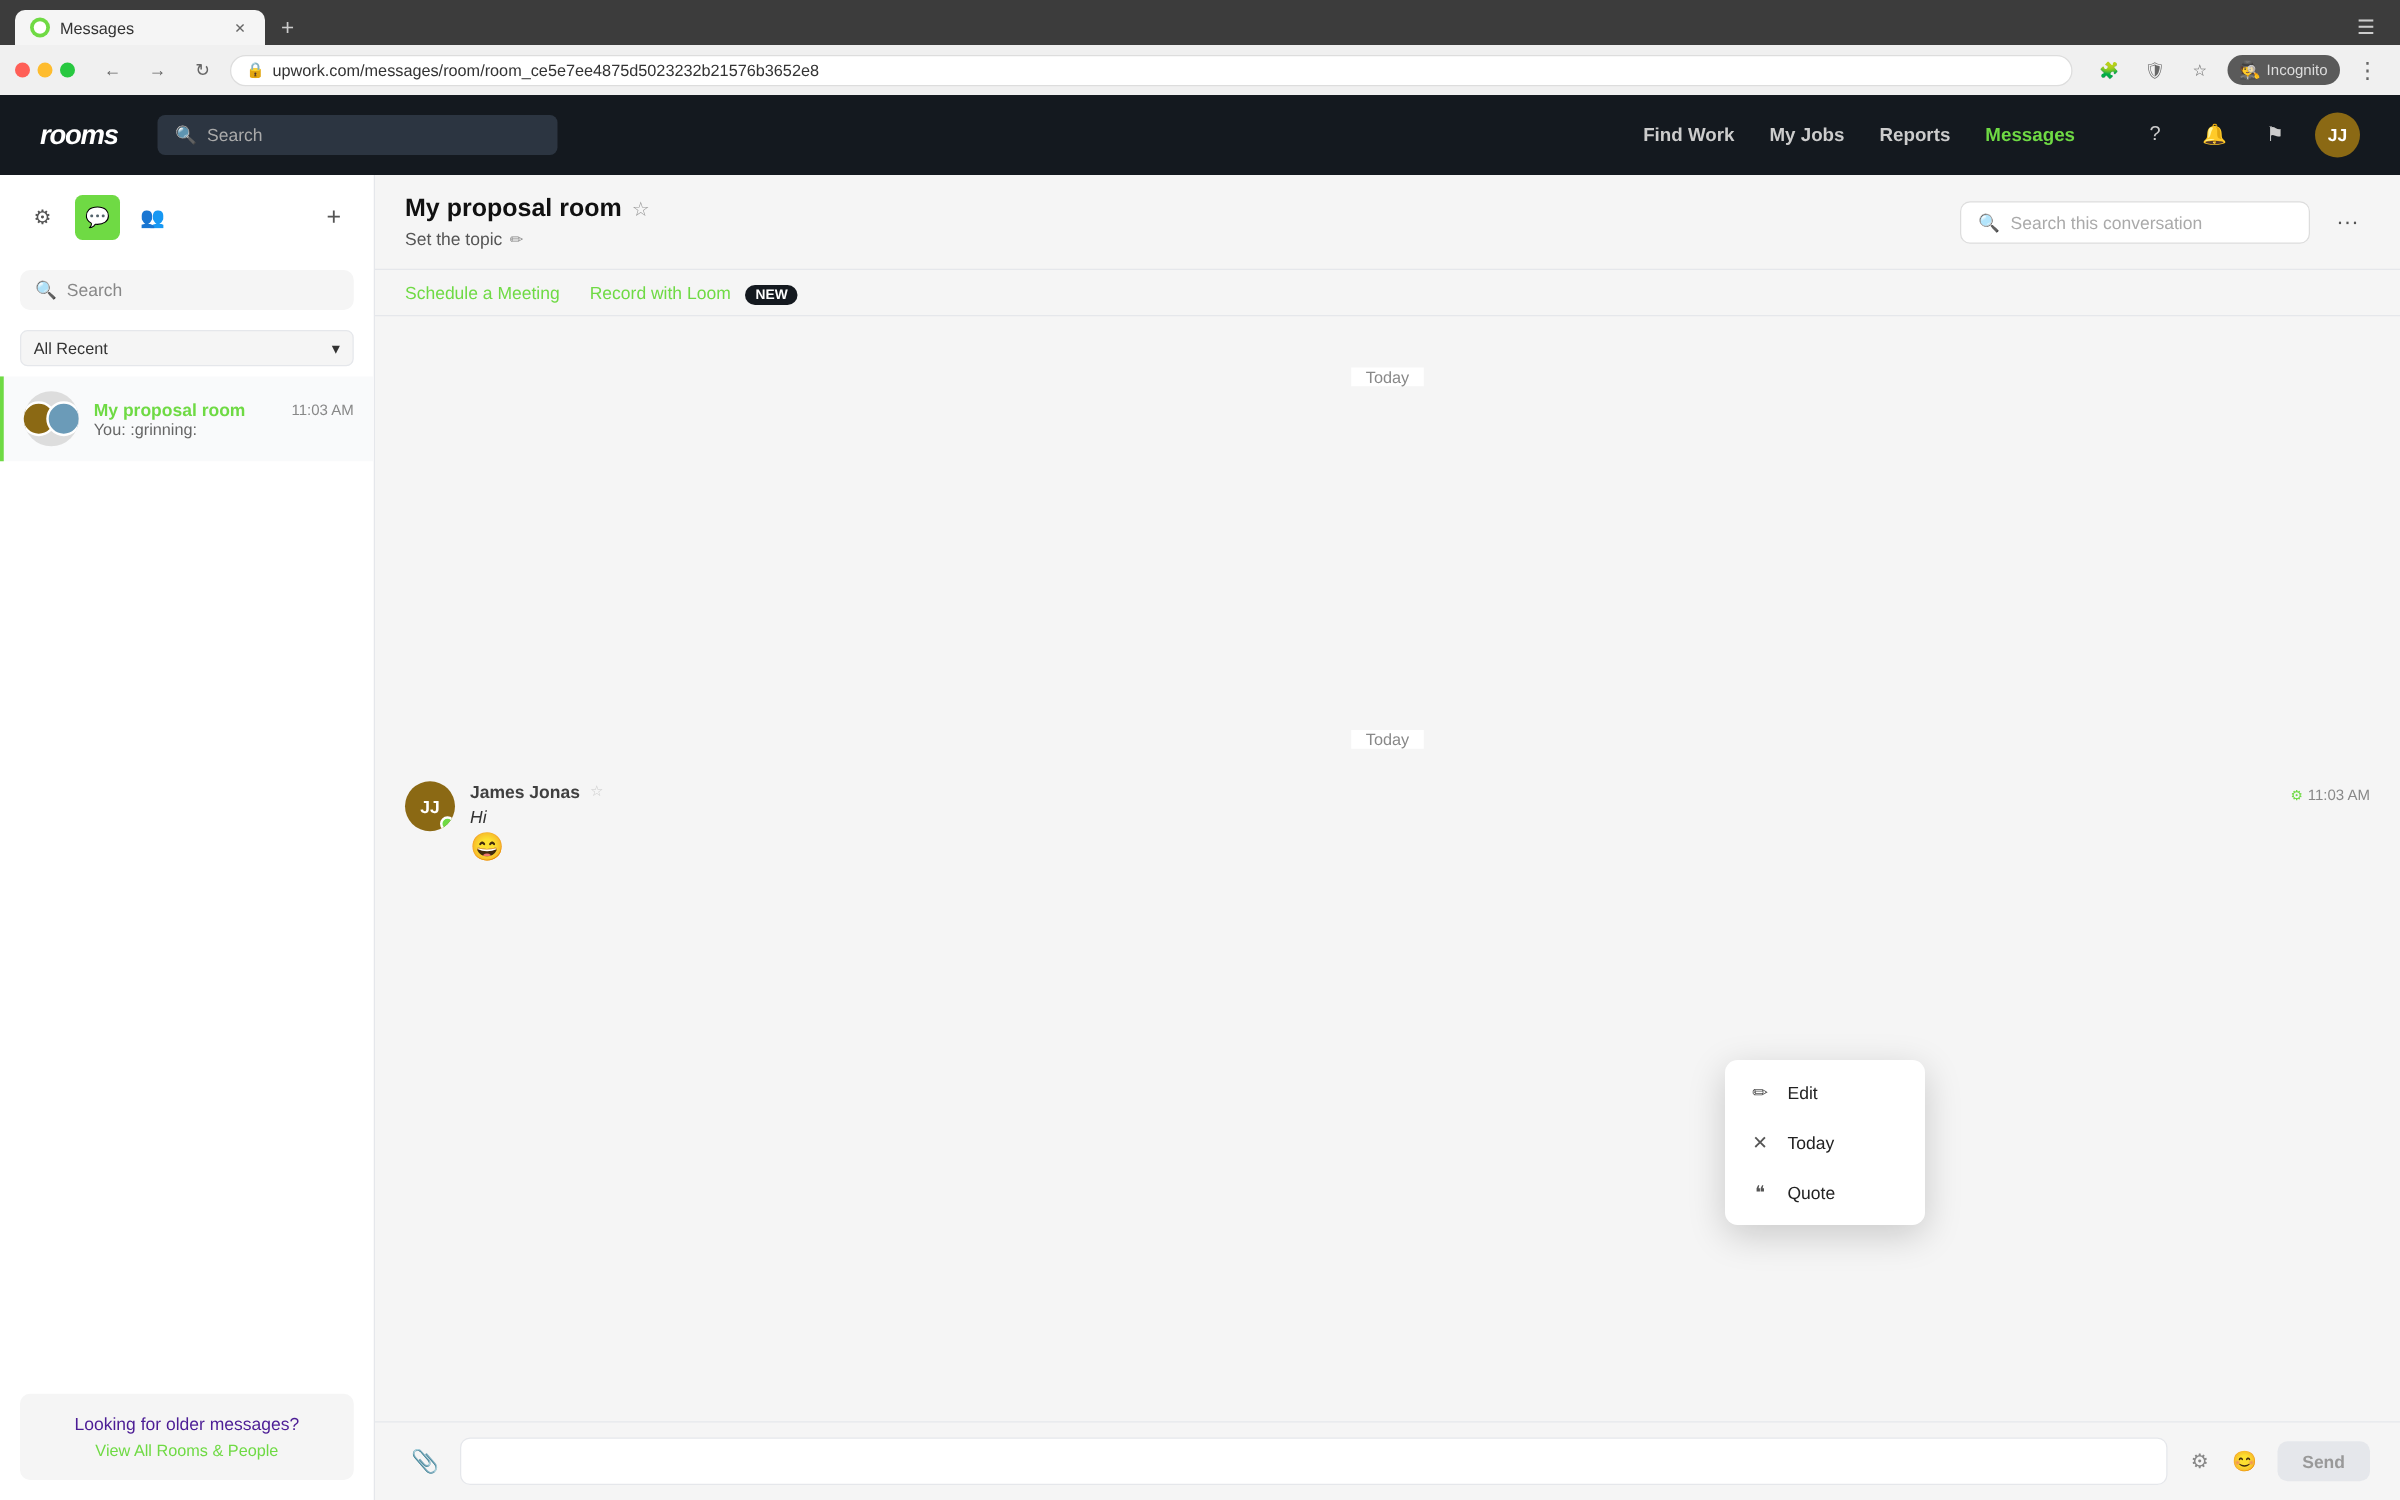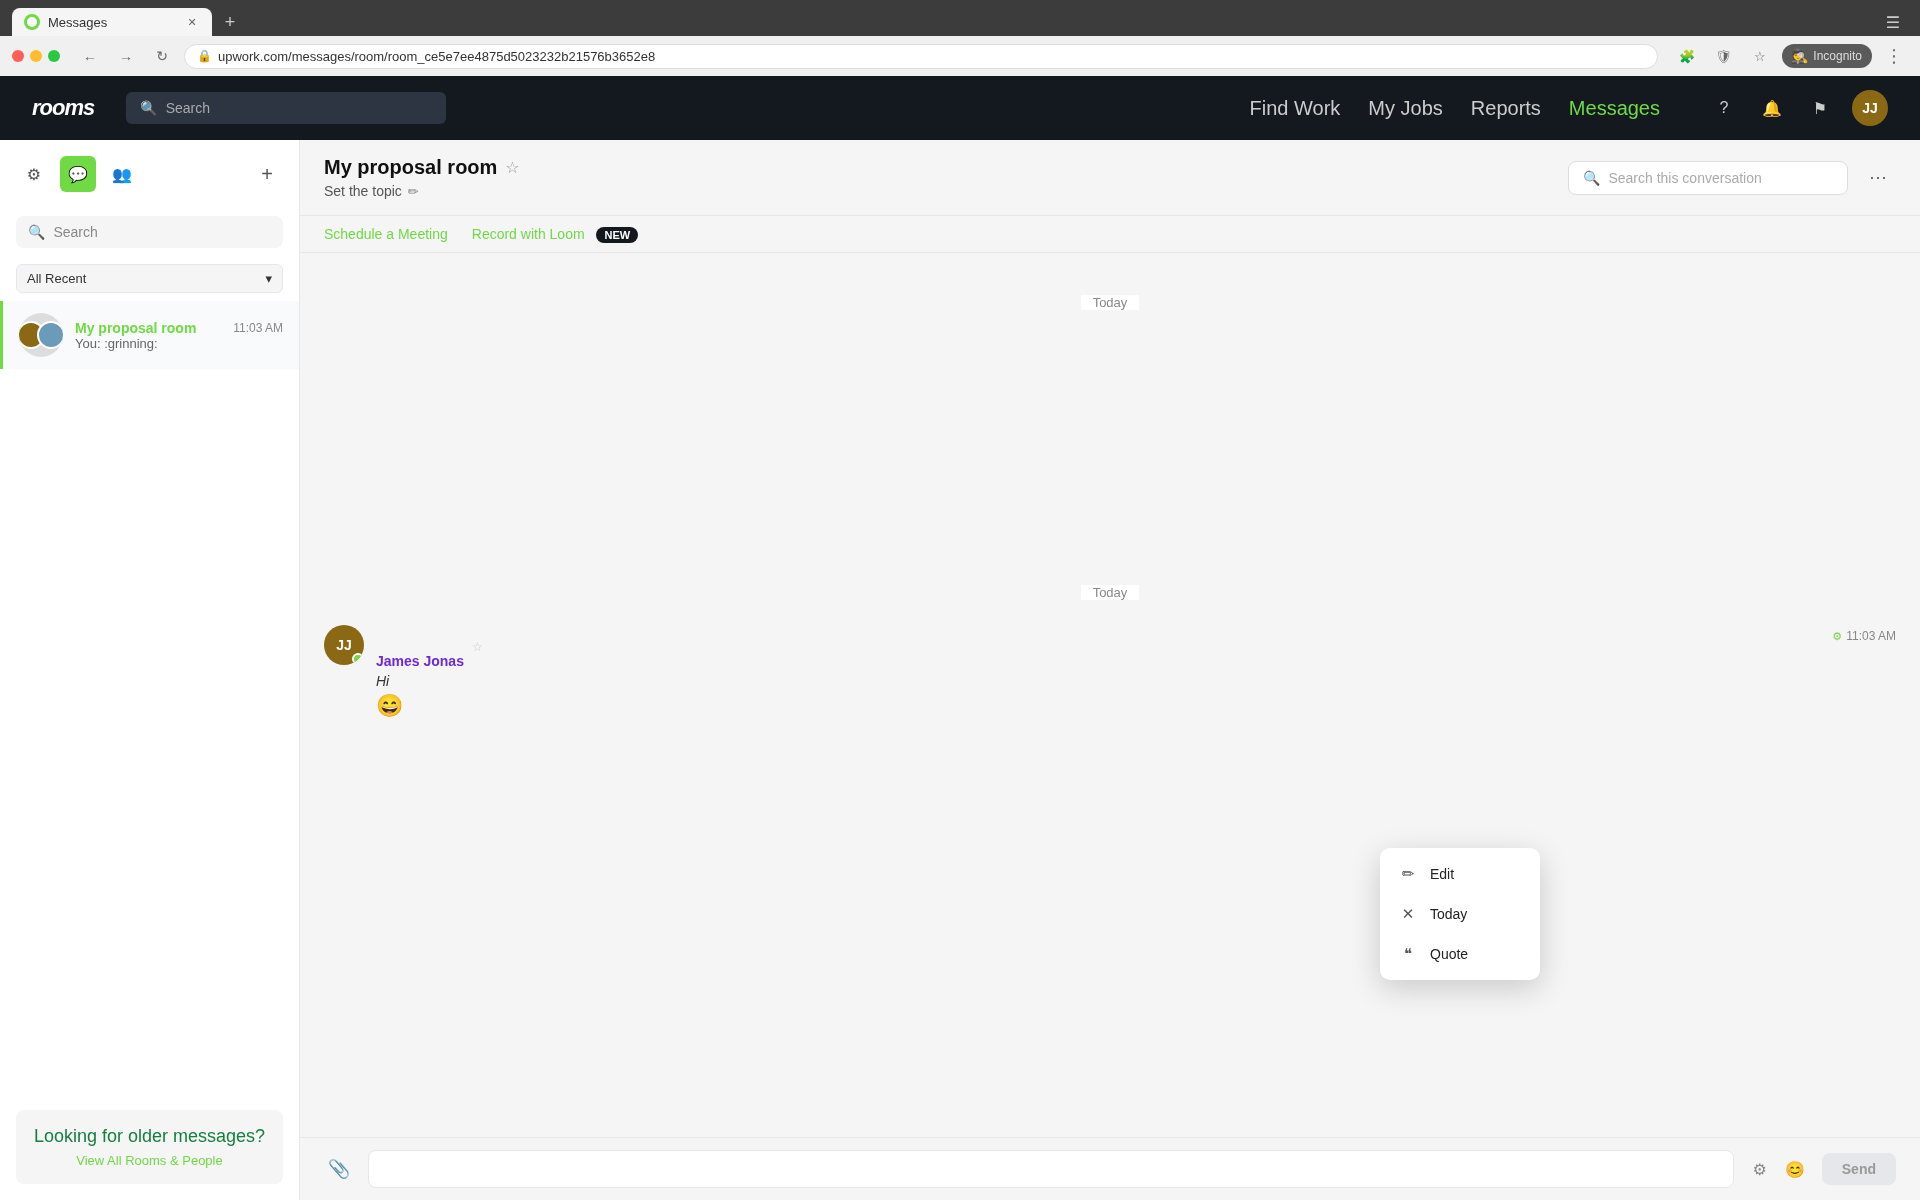--- a/index.html
+++ b/index.html
@@ -29,21 +29,21 @@
     .browser-action-btn { width: 28px; height: 28px; display: flex; align-items: center; justify-content: center; color: #666; cursor: pointer; }
     .incognito-btn { display: flex; align-items: center; gap: 4px; background: #5a5a5a; border-radius: 20px; padding: 4px 10px; color: #ddd; font-size: 12px; }
 
     
     .app-header { background: #14191f; display: flex; align-items: center; padding: 0 32px; height: 64px; gap: 32px; }
     .upwork-logo { color: white; font-size: 22px; font-weight: 700; letter-spacing: -1px; font-style: italic; }
     .header-search { display: flex; align-items: center; background: #2c3541; border-radius: 6px; padding: 8px 14px; gap: 8px; min-width: 320px; }
     .header-search-icon { color: #aaa; font-size: 14px; }
     .header-search-text { color: #aaa; font-size: 14px; }
     .header-nav { display: flex; align-items: center; gap: 28px; margin-left: auto; }
-    .nav-item { color: #ccc; font-size: 20px; cursor: pointer; text-decoration: none; }
+    .nav-item { color: #ccc; font-size: 15px; cursor: pointer; text-decoration: none; font-weight: bold; }
     .nav-item.active { color: #6fda44; }
     .header-icons { display: flex; align-items: center; gap: 16px; margin-left: 16px; }
     .header-icon-btn { width: 32px; height: 32px; display: flex; align-items: center; justify-content: center; color: #ccc; cursor: pointer; font-size: 16px; }
     .avatar { width: 36px; height: 36px; border-radius: 50%; background: #8b6914; cursor: pointer; overflow: hidden; display: flex; align-items: center; justify-content: center; color: white; font-size: 14px; font-weight: 600; }
 
     
     .main-layout { display: flex; height: calc(1200px - 64px - 76px); }
 
     
     .sidebar { width: 300px; background: white; border-right: 1px solid #e5e7eb; display: flex; flex-direction: column; }
@@ -63,21 +63,21 @@
     .conversation-item.active { border-left: 3px solid #6fda44; background: #f9fafb; }
     .conversation-avatar { width: 44px; height: 44px; border-radius: 50%; background: #ddd; overflow: hidden; display: flex; align-items: center; justify-content: center; font-size: 18px; color: #666; position: relative; flex-shrink: 0; }
     .conv-avatar-inner { width: 28px; height: 28px; border-radius: 50%; background: #bbb; border: 2px solid white; }
     .conv-avatar-inner:not(:first-child) { margin-left: -8px; }
     .conversation-info { flex: 1; min-width: 0; }
     .conv-header { display: flex; justify-content: space-between; align-items: center; }
     .conv-name { font-size: 14px; font-weight: 600; color: #6fda44; white-space: nowrap; overflow: hidden; text-overflow: ellipsis; }
     .conv-time { font-size: 12px; color: #888; flex-shrink: 0; }
     .conv-preview { font-size: 13px; color: #666; white-space: nowrap; overflow: hidden; text-overflow: ellipsis; }
     .sidebar-older { margin: 16px; background: #f5f5f5; border-radius: 8px; padding: 16px; text-align: center; }
-    .sidebar-older-title { font-size: 18px; color: #15803d; margin-bottom: 6px; }
+    .sidebar-older-title { font-size: 14px; color: #4c1d95; margin-bottom: 6px; }
     .sidebar-older-link { font-size: 13px; color: #6fda44; cursor: pointer; font-weight: 500; }
     .chat-header { display: flex; align-items: center; justify-content: space-between; padding: 16px 24px; border-bottom: 1px solid #e5e7eb; }
     .chat-header-left { }
     .chat-title { display: flex; align-items: center; gap: 8px; }
     .chat-title-text { font-size: 20px; font-weight: 700; color: #111; }
     .chat-star { color: #999; font-size: 16px; cursor: pointer; }
     .chat-subtitle { display: flex; align-items: center; gap: 6px; margin-top: 4px; cursor: pointer; }
     .chat-subtitle-text { font-size: 14px; color: #555; }
     .chat-subtitle-edit { color: #888; font-size: 13px; }
     .chat-header-right { display: flex; align-items: center; gap: 12px; }
@@ -91,21 +91,21 @@
     .new-badge { background: #14191f; color: white; font-size: 11px; font-weight: 700; padding: 2px 8px; border-radius: 12px; margin-left: 8px; }
     .chat-messages { flex: 1; overflow-y: auto; padding: 24px; }
     .date-divider { text-align: center; margin: 16px 0; }
     .date-divider-text { font-size: 13px; color: #888; background: white; padding: 0 12px; }
     .message-group { margin: 16px 0; }
     .message-item { display: flex; gap: 12px; padding: 8px 0; }
     .message-avatar { width: 40px; height: 40px; border-radius: 50%; background: #8b6914; flex-shrink: 0; overflow: hidden; display: flex; align-items: center; justify-content: center; color: white; font-size: 14px; font-weight: 600; position: relative; }
     .online-dot { width: 12px; height: 12px; background: #6fda44; border-radius: 50%; border: 2px solid white; position: absolute; bottom: 0; right: 0; }
     .message-content { flex: 1; }
     .message-header { display: flex; align-items: center; gap: 8px; }
-    .message-author { font-size: 14px; font-weight: 700; color: #6d28d9; margin-top: 28px; }
+    .message-author { font-size: 14px; font-weight: 700; color: #404040; }
     .message-star-icon { color: #ccc; font-size: 12px; }
     .message-text { font-size: 14px; color: #333; margin-top: 4px; font-style: italic; }
     .message-emoji { font-size: 22px; margin-top: 4px; }
     .message-time { font-size: 12px; color: #888; margin-left: auto; align-self: flex-start; padding-top: 4px; display: flex; align-items: center; gap: 4px; }
     .message-status-icon { color: #6fda44; font-size: 11px; }
 
     
     .context-menu { position: absolute; background: white; border-radius: 10px; box-shadow: 0 8px 30px rgba(0,0,0,0.18); padding: 6px 0; min-width: 160px; z-index: 100; right: 380px; bottom: 220px; }
     .context-menu-item { display: flex; align-items: center; gap: 12px; padding: 11px 18px; cursor: pointer; font-size: 14px; color: #222; }
     .context-menu-icon { font-size: 15px; color: #555; width: 20px; display: flex; align-items: center; justify-content: center; }

